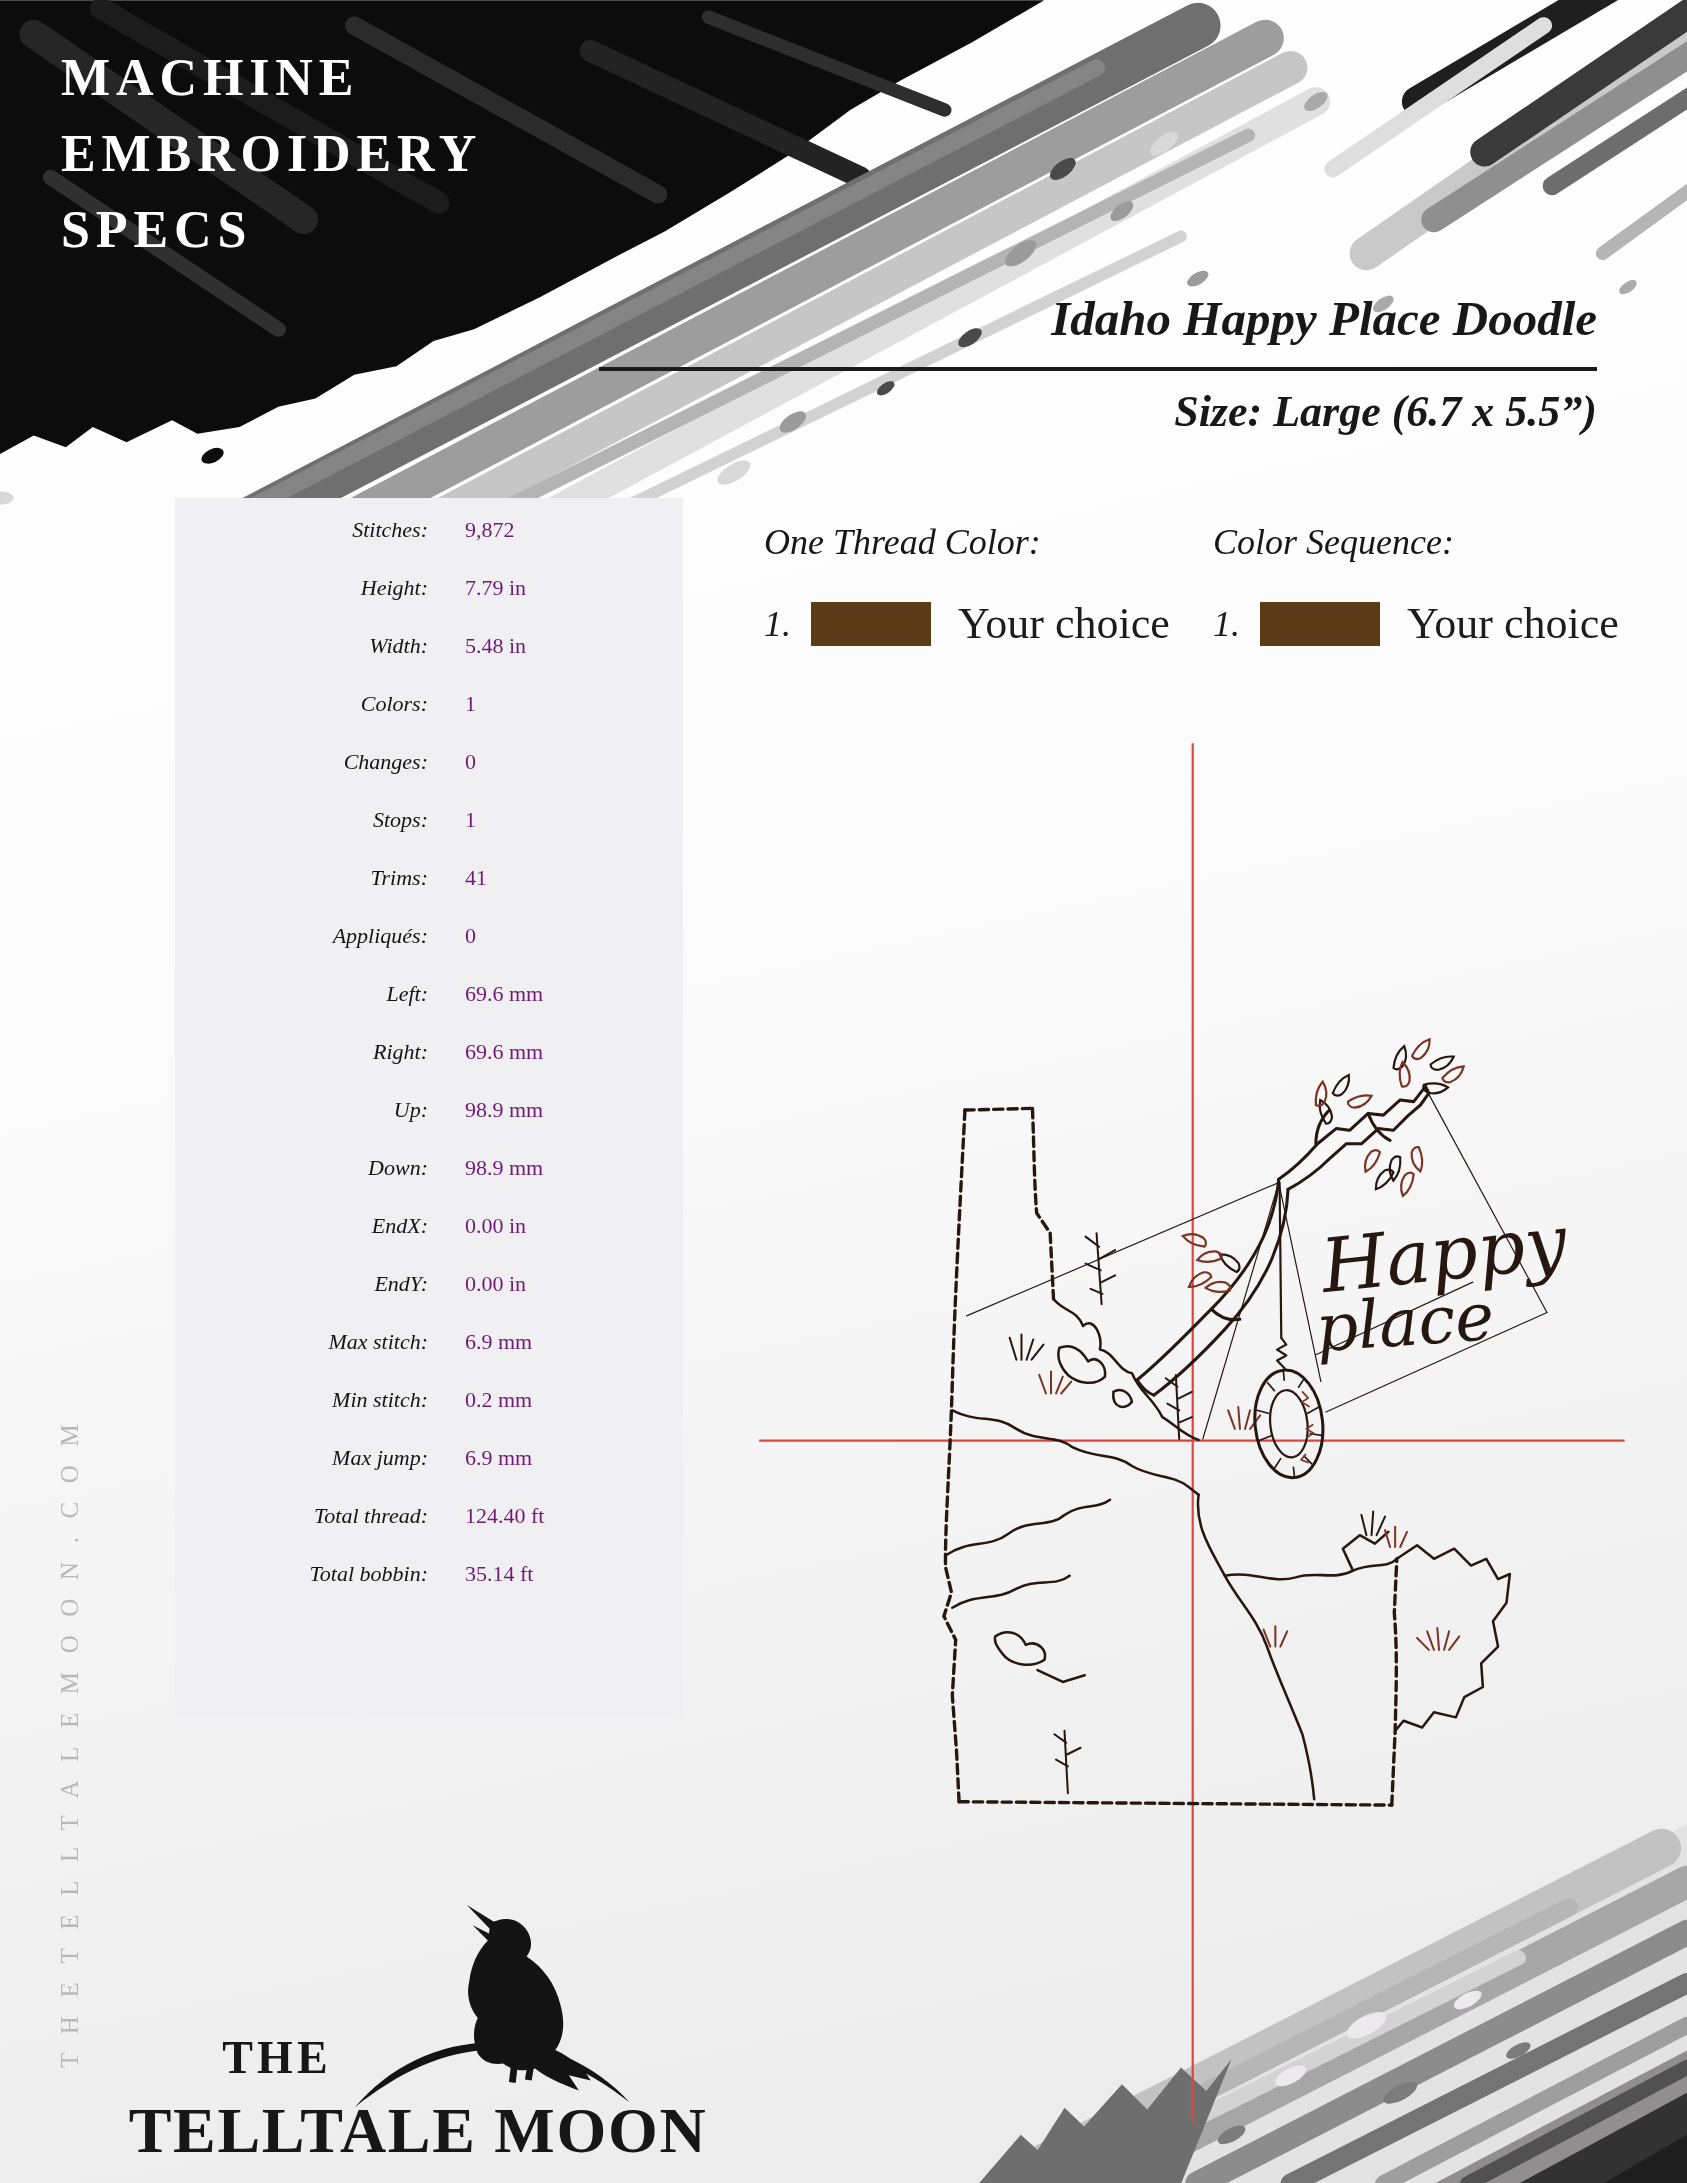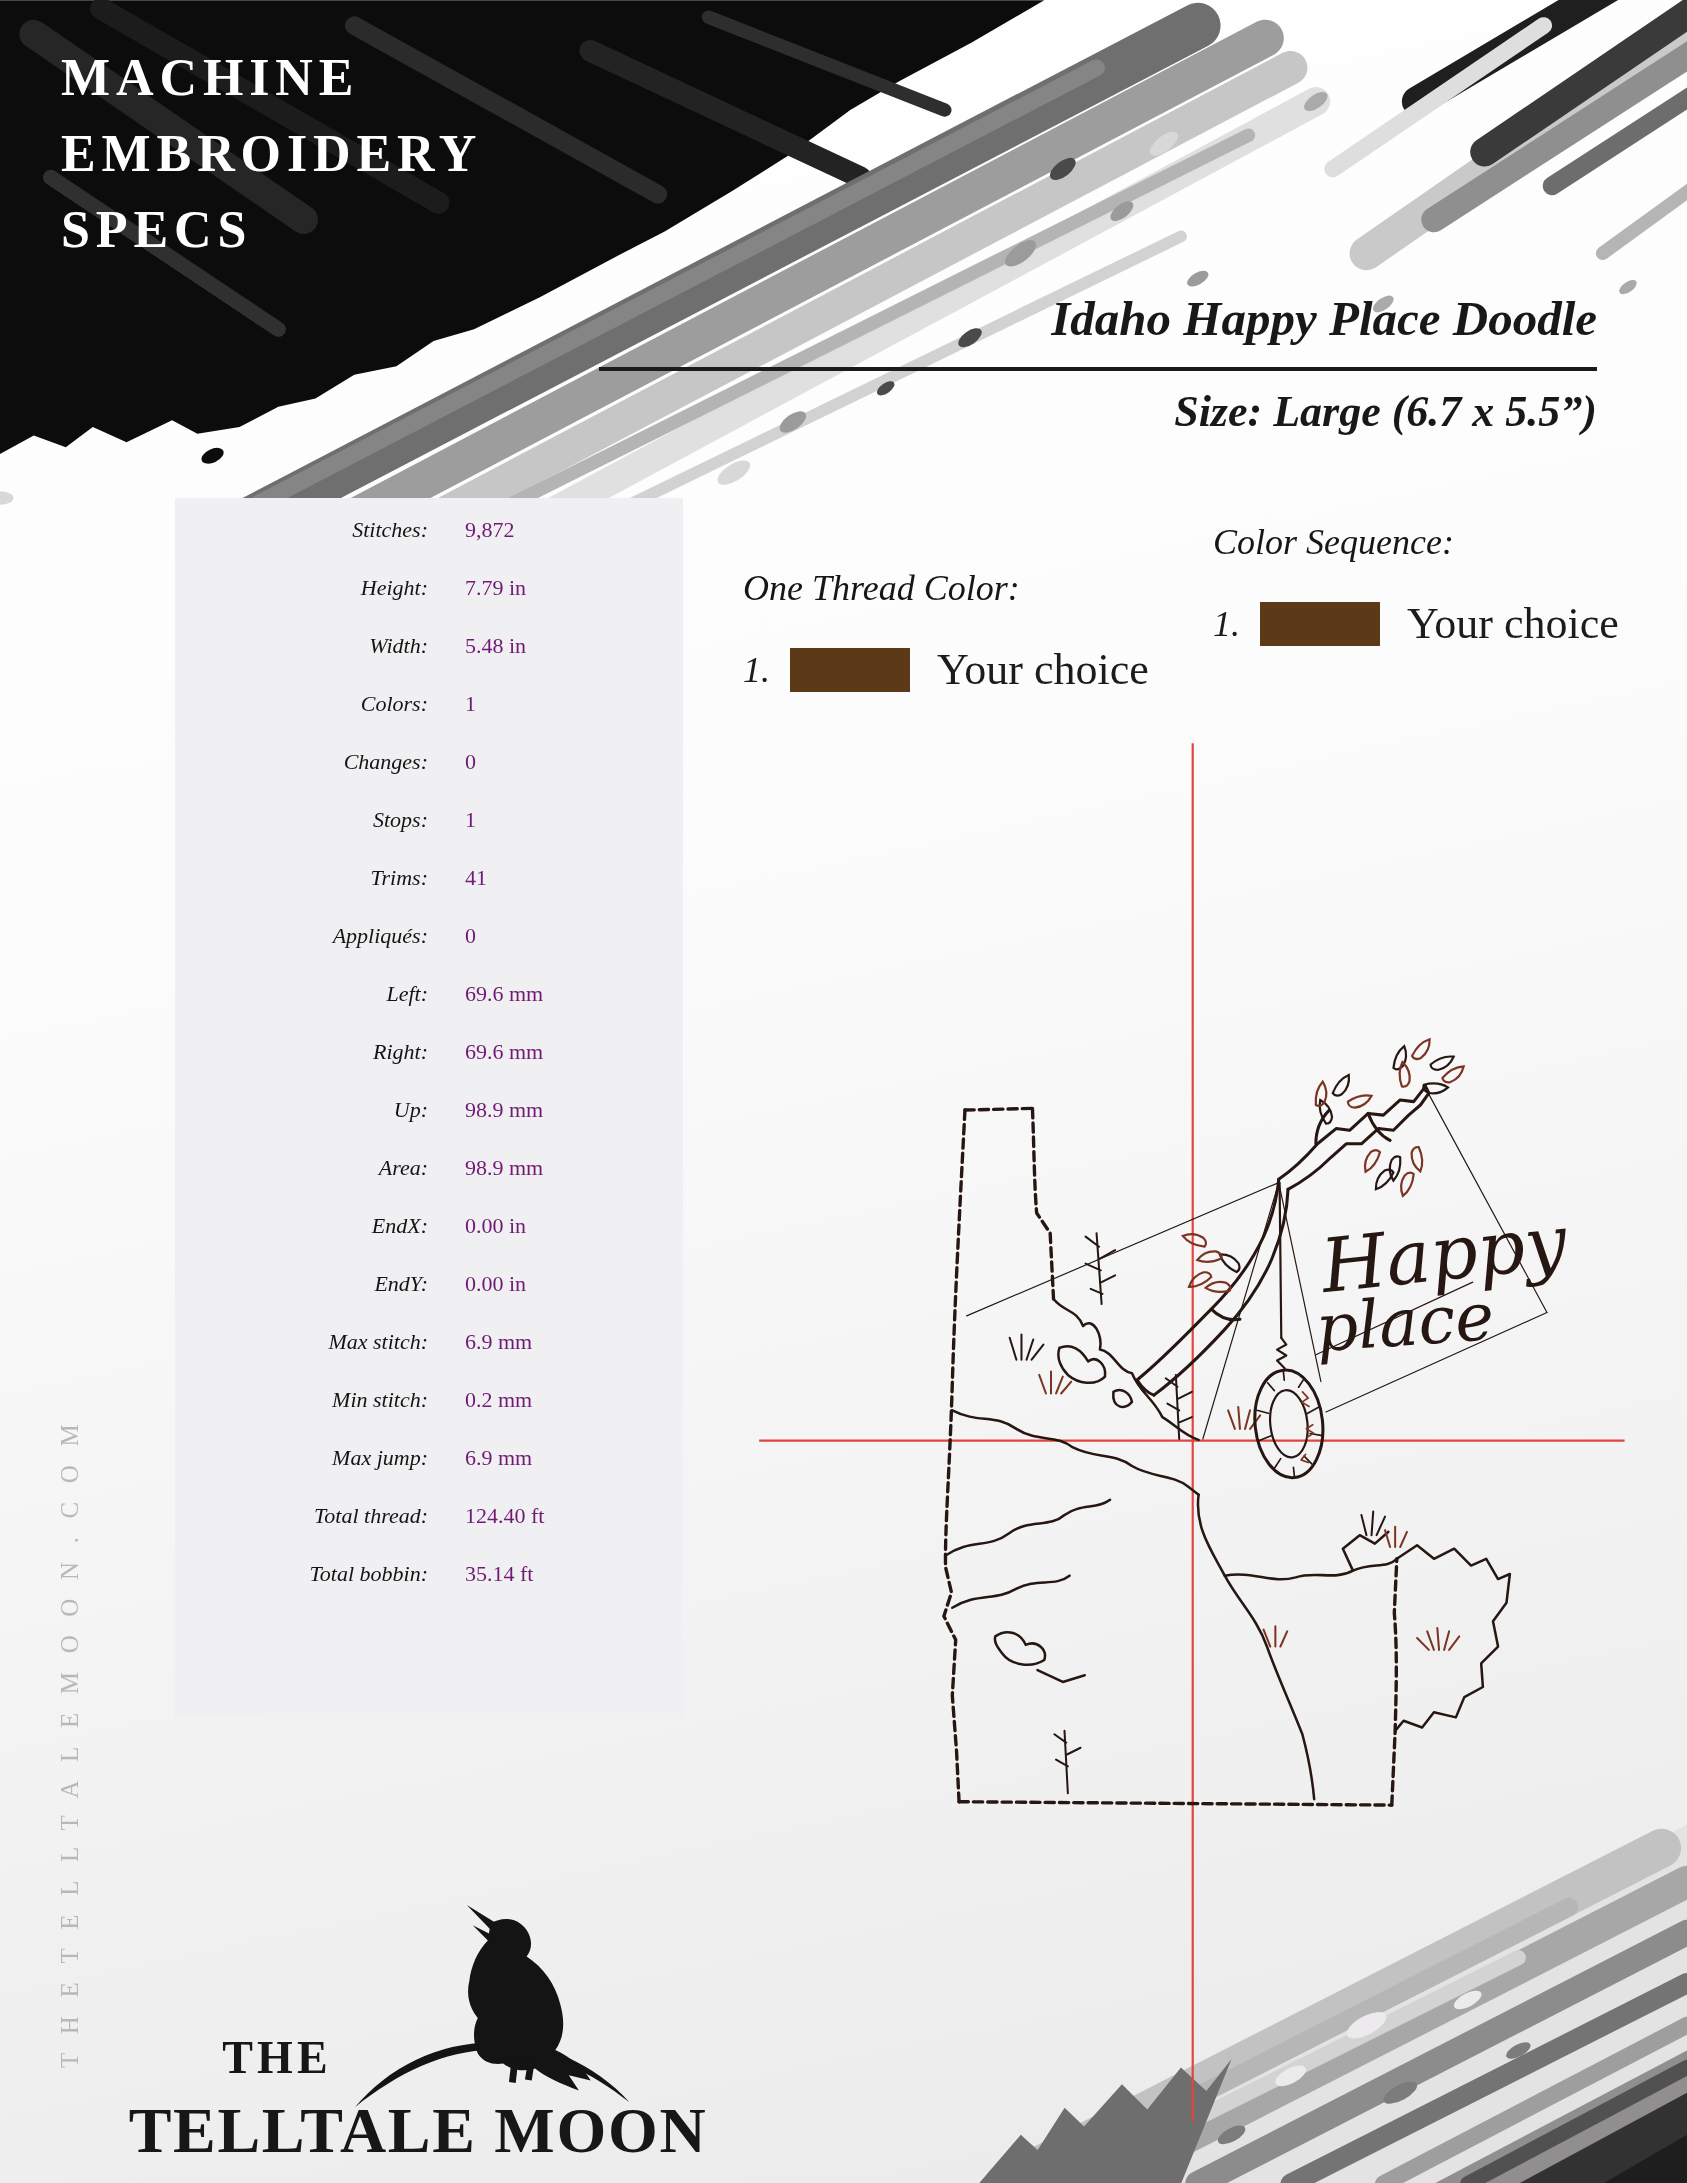--- a/index.html
+++ b/index.html
@@ -28,21 +28,21 @@
 
   
   .specs-panel{left:175px;top:498px;width:508px;height:1221px;background:#f0eff1;}
   .spec-rows{padding-top:18.6px;}
   .spec-row{display:flex;align-items:baseline;height:58px;font-size:22px;}
   .spec-label{width:253px;text-align:right;font-style:italic;color:#141414;}
   .spec-value{margin-left:37px;color:#701a75;}
 
   
   .thread-group{top:521px;width:439px;}
-  .thread-group.g0{left:743px;margin-top:46px;}
+  .thread-group.g0{left:764px;}
   .thread-group.g1{left:1213px;}
   .thread-heading{font-style:italic;font-size:36px;color:#161616;}
   .thread-item{display:flex;align-items:center;margin-top:35px;}
   .thread-number{font-style:italic;font-size:36px;width:47px;}
   .thread-swatch{width:120px;height:44px;}
   .thread-choice{font-size:44px;margin-left:27px;}
 
   
   .doodle{left:0;top:0;pointer-events:none;}
   .xline{stroke:#e2453d;stroke-width:2.6;fill:none;}
@@ -193,21 +193,21 @@
       <span class="spec-label">Right:</span>
       <span class="spec-value">69.6 mm</span>
     </div>
 
     <div class="spec-row">
       <span class="spec-label">Up:</span>
       <span class="spec-value">98.9 mm</span>
     </div>
 
     <div class="spec-row">
-      <span class="spec-label">Area:</span>
+      <span class="spec-label">Down:</span>
       <span class="spec-value">98.9 mm</span>
     </div>
 
     <div class="spec-row">
       <span class="spec-label">EndX:</span>
       <span class="spec-value">0.00 in</span>
     </div>
 
     <div class="spec-row">
       <span class="spec-label">EndY:</span>

